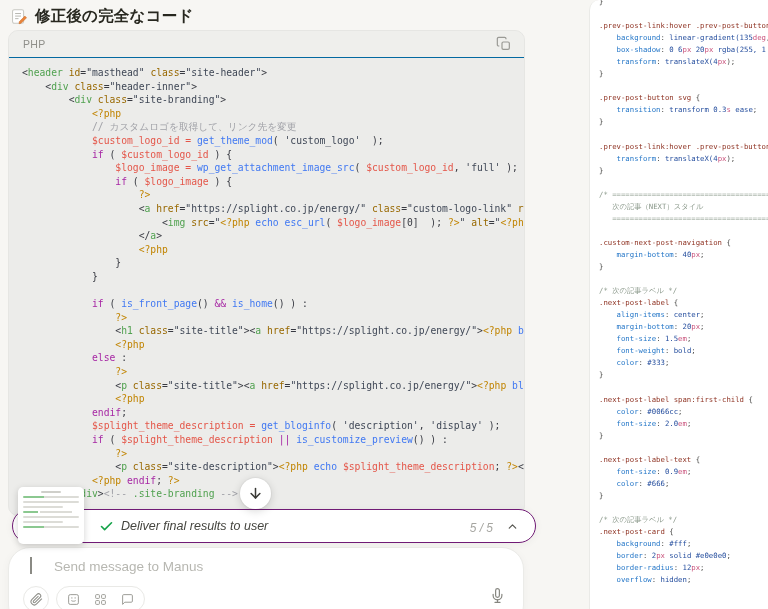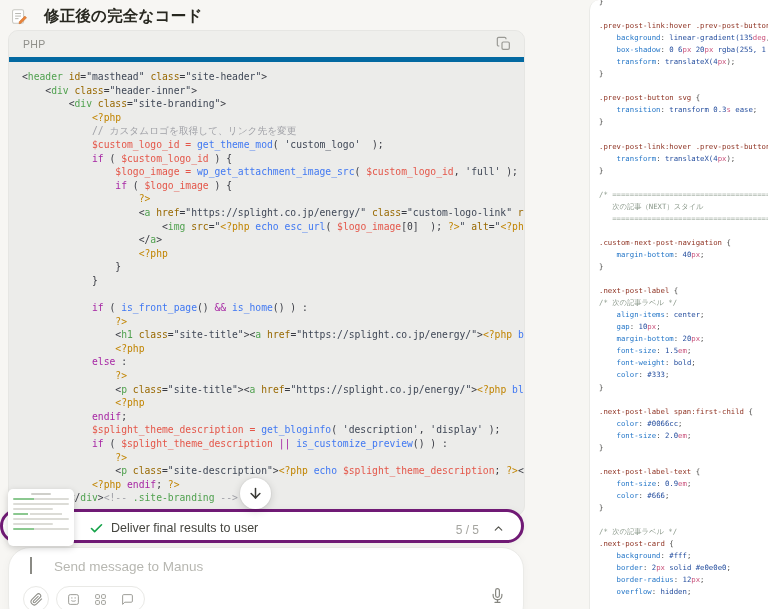--- a/index.html
+++ b/index.html
@@ -3,54 +3,54 @@
 <meta charset="utf-8">
 <style>
   html,body{margin:0;padding:0;}
   body{
     width:768px;height:609px;position:relative;overflow:hidden;
     background:#f7f6f3;
     font-family:"Liberation Sans", sans-serif;
     -webkit-font-smoothing:antialiased;
   }
   
-  .app-header{position:absolute;left:10px;top:6px;display:flex;align-items:center;gap:17px;}
+  .app-header{position:absolute;left:10px;top:6px;display:flex;align-items:center;gap:8px;}
   .app-header .title{font-size:15.5px;font-weight:bold;color:#27271f;letter-spacing:.2px;}
   
   .code-card{
     position:absolute;left:8px;top:30px;width:517px;height:486px;
     background:#ececea;border:1px solid #e6e6e3;border-radius:10px;
     box-sizing:border-box;overflow:hidden;
   }
   .code-head{
     height:26px;display:flex;align-items:center;justify-content:space-between;
-    padding:0 12px 0 14px;background:#efefec;border-bottom:5px solid #0369a1;
+    padding:0 12px 0 14px;background:#efefec;border-bottom:1px solid #0369a1;
   }
   .code-lang{font-size:10.5px;color:#8f8f8a;letter-spacing:.3px;}
   .copy-btn{width:16px;height:16px;color:#9a9a95;cursor:pointer;}
   .code-body{
     padding:8px 0 0 13px;overflow:hidden;
     font-family:"DejaVu Sans Mono", monospace;font-size:9.7px;line-height:13.6px;
   }
   .code-line{white-space:pre;height:13.6px;}
   
   .tk-pl{color:#383a42}.tk-tg{color:#50a14f}.tk-at{color:#986801}
   .tk-st{color:#3f4756}.tk-dl{color:#c18401}.tk-vr{color:#e45649}
   .tk-fn{color:#4078f2}.tk-kw{color:#a626a4}.tk-cm{color:#a0a1a7}.tk-op{color:#e45649}
   
   .scroll-down{
     position:absolute;left:240px;top:478px;width:31px;height:31px;border-radius:50%;
     background:#ffffff;box-shadow:0 2px 8px rgba(0,0,0,.16), 0 0 0 1px rgba(0,0,0,.03);
     display:flex;align-items:center;justify-content:center;color:#3a3a36;cursor:pointer;z-index:6;
   }
   
   .status-bar{
-    position:absolute;left:0;top:509px;width:524px;height:34px;
-    background:#ffffff;border:3px solid #701a75;border-radius:17px;
-    box-shadow:0 1px 8px rgba(0,0,0,.05);box-sizing:border-box;z-index:5;
+    position:absolute;left:12px;top:509px;width:524px;height:34px;
+    background:#ffffff;border:1px solid #701a75;border-radius:17px;
+    box-shadow:0 1px 8px rgba(0,0,0,.05);box-sizing:border-box;z-index:5;font-style:italic;
   }
   .status-bar .check{position:absolute;left:86px;top:9px;color:#16a34a;}
   .status-bar .s-text{position:absolute;left:108px;top:9px;font-size:12.5px;color:#45453f;}
   .status-bar .s-counter{position:absolute;right:42px;top:11px;font-size:12px;color:#a5a5a0;}
   .status-bar .s-chevron{position:absolute;right:16px;top:10px;color:#55554f;cursor:pointer;}
   
   .thumb{
     position:absolute;left:5px;top:-23px;width:66px;height:57px;background:#fff;
     border-radius:5px;box-shadow:0 2px 7px rgba(0,0,0,.18);padding:4px 5px;box-sizing:border-box;
     cursor:pointer;z-index:7;
@@ -239,24 +239,23 @@
       <div class="code-line2"><span class="tk-pu">}</span></div>
       <div class="code-line2">&nbsp;</div>
       <div class="code-line2"><span class="tk-co">/* =====================================</span></div>
       <div class="code-line2"><span class="tk-co">   次の記事（NEXT）スタイル</span></div>
       <div class="code-line2"><span class="tk-co">   ===================================== */</span></div>
       <div class="code-line2">&nbsp;</div>
       <div class="code-line2"><span class="tk-se">.custom-next-post-navigation </span><span class="tk-pu">{</span></div>
       <div class="code-line2"><span class="tk-pr">    margin-bottom</span><span class="tk-pu">: </span><span class="tk-va">40</span><span class="tk-un">px</span><span class="tk-pu">;</span></div>
       <div class="code-line2"><span class="tk-pu">}</span></div>
       <div class="code-line2">&nbsp;</div>
+      <div class="code-line2"><span class="tk-co">/* 次の記事ラベル */</span></div>
       <div class="code-line2"><span class="tk-se">.next-post-label </span><span class="tk-pu">{</span></div>
-      <div class="code-line2"><span class="tk-co">/* 次の記事ラベル */</span></div>
       <div class="code-line2"><span class="tk-pr">    align-items</span><span class="tk-pu">: </span><span class="tk-va">center</span><span class="tk-pu">;</span></div>
-      <div class="code-line2"><span class="tk-pr">    gap</span><span class="tk-pu">: </span><span class="tk-va">10</span><span class="tk-un">px</span><span class="tk-pu">;</span></div>
       <div class="code-line2"><span class="tk-pr">    margin-bottom</span><span class="tk-pu">: </span><span class="tk-va">20</span><span class="tk-un">px</span><span class="tk-pu">;</span></div>
       <div class="code-line2"><span class="tk-pr">    font-size</span><span class="tk-pu">: </span><span class="tk-va">1.5</span><span class="tk-un">em</span><span class="tk-pu">;</span></div>
       <div class="code-line2"><span class="tk-pr">    font-weight</span><span class="tk-pu">: </span><span class="tk-va">bold</span><span class="tk-pu">;</span></div>
       <div class="code-line2"><span class="tk-pr">    color</span><span class="tk-pu">: </span><span class="tk-va">#333</span><span class="tk-pu">;</span></div>
       <div class="code-line2"><span class="tk-pu">}</span></div>
       <div class="code-line2">&nbsp;</div>
       <div class="code-line2"><span class="tk-se">.next-post-label span:first-child </span><span class="tk-pu">{</span></div>
       <div class="code-line2"><span class="tk-pr">    color</span><span class="tk-pu">: </span><span class="tk-va">#0066cc</span><span class="tk-pu">;</span></div>
       <div class="code-line2"><span class="tk-pr">    font-size</span><span class="tk-pu">: </span><span class="tk-va">2.0</span><span class="tk-un">em</span><span class="tk-pu">;</span></div>
       <div class="code-line2"><span class="tk-pu">}</span></div>

